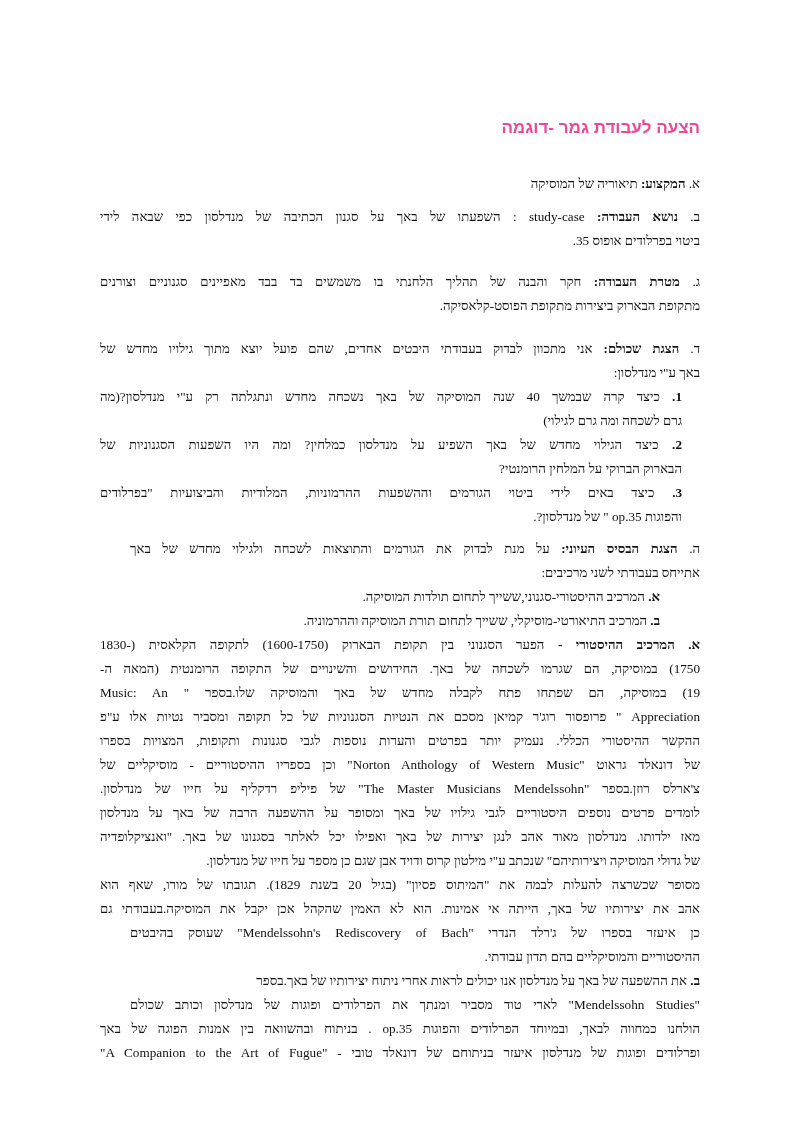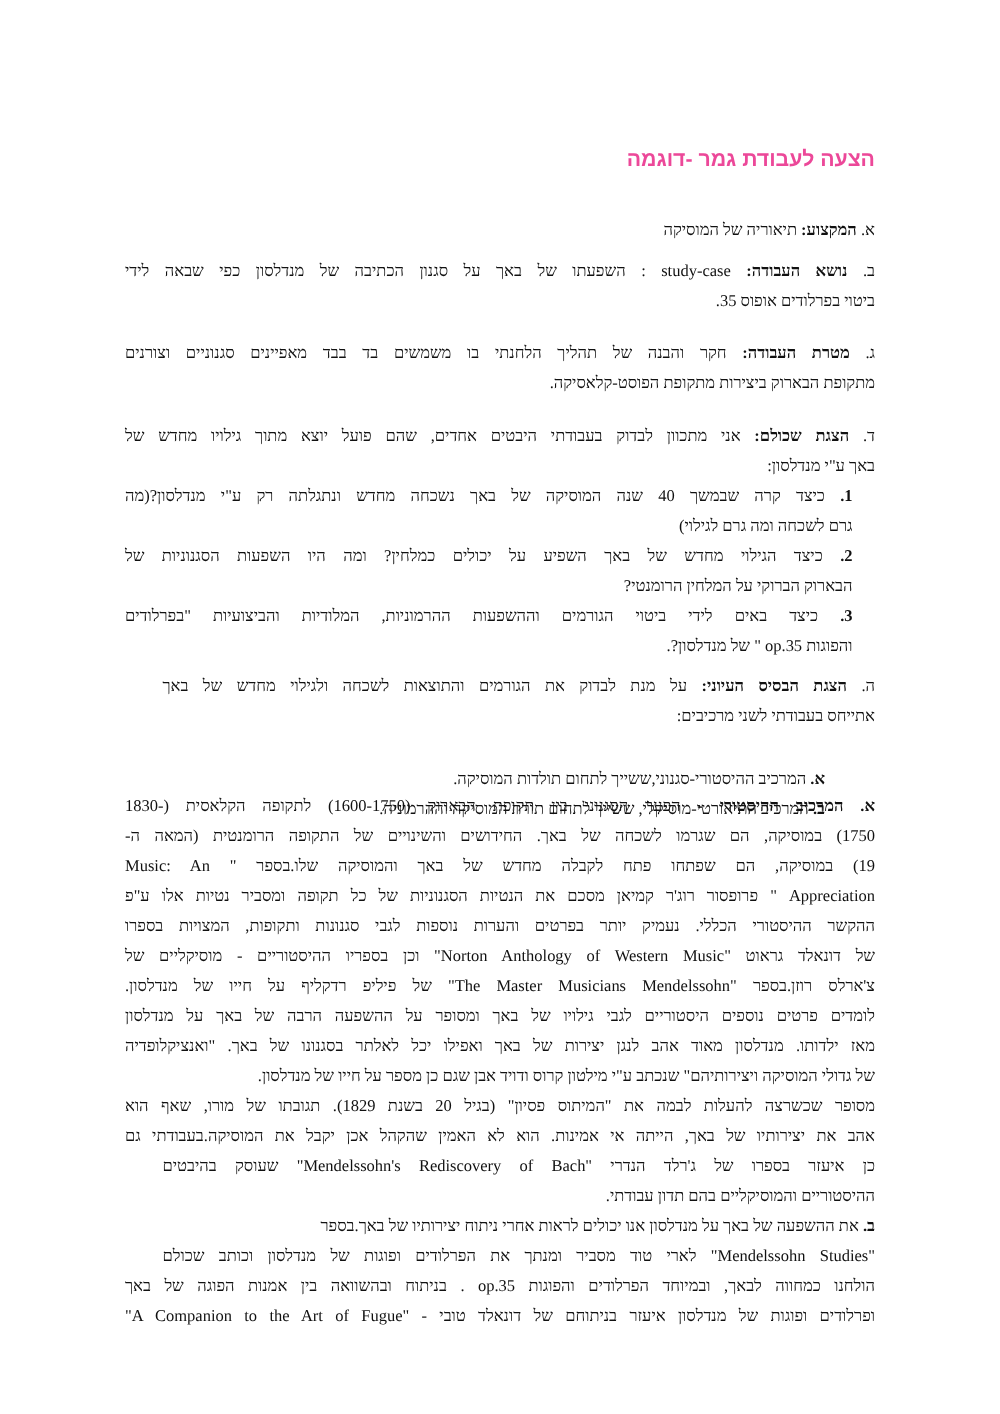--- a/index.html
+++ b/index.html
@@ -4,21 +4,21 @@
 <style>
   html, body { margin:0; padding:0; background:#ffffff; }
   body { width:800px; height:1131px; position:relative; overflow:hidden;
          font-family:"Liberation Sans", sans-serif; color:#111; }
   .page { position:absolute; left:100px; top:0; width:600px; direction:rtl; text-align:right; }
   .title { position:absolute; right:0; top:118px; font-size:17px; font-weight:bold; color:#ec4899; white-space:nowrap; }
   .line { position:absolute; right:0; font-size:13.2px; line-height:24px; white-space:nowrap;font-family:Liberation Serif, serif; }
   .just { left:0; text-align:justify; text-align-last:justify; }
   b { font-weight:bold; }
   .ind1 { right:18px; }
-  .ind2 { right:40px;margin-top:26px; }
+  .ind2 { right:40px; }
 </style>
 </head>
 <body>
 
 <div class="page">
   <div class="title">הצעה לעבודת גמר -דוגמה</div>
 
   <div class="line" style="top:172px">
     <span>א.</span> <b>המקצוע:</b> <span>תיאוריה של המוסיקה</span>
   </div>
@@ -36,21 +36,21 @@
   <div class="line just" style="top:337px">
     <span>ד.</span> <b>הצגת שכולם:</b> <span>אני מתכוון לבדוק בעבודתי היבטים אחדים, שהם פועל יוצא מתוך גילויו מחדש של</span>
   </div>
   <div class="line" style="top:361px">באך ע"י מנדלסון:</div>
 
   <div class="line just ind1" style="top:385px">
     <b>1.</b> <span>כיצד קרה שבמשך 40 שנה המוסיקה של באך נשכחה מחדש ונתגלתה רק ע"י מנדלסון?(מה</span>
   </div>
   <div class="line ind1" style="top:409px">גרם לשכחה ומה גרם לגילוי)</div>
   <div class="line just ind1" style="top:433px">
-    <b>2.</b> <span>כיצד הגילוי מחדש של באך השפיע על יכולים כמלחין? ומה היו השפעות הסגנוניות של</span>
+    <b>2.</b> <span>כיצד הגילוי מחדש של באך השפיע על מנדלסון כמלחין? ומה היו השפעות הסגנוניות של</span>
   </div>
   <div class="line ind1" style="top:457px">הבארוק הברוקי על המלחין הרומנטי?</div>
   <div class="line just ind1" style="top:481px">
     <b>3.</b> <span>כיצד באים לידי ביטוי הגורמים וההשפעות ההרמוניות, המלודיות    והביצועיות "בפרלודים</span>
   </div>
   <div class="line ind1" style="top:505px">והפוגות op.35 " של מנדלסון?.</div>
 
   <div class="line" style="top:537px; left:30px; text-align:justify; text-align-last:justify;">
     <span>ה.</span> <b>הצגת הבסיס העיוני:</b><span>  על מנת לבדוק את הגורמים והתוצאות לשכחה ולגילוי מחדש של באך</span>
   </div>

